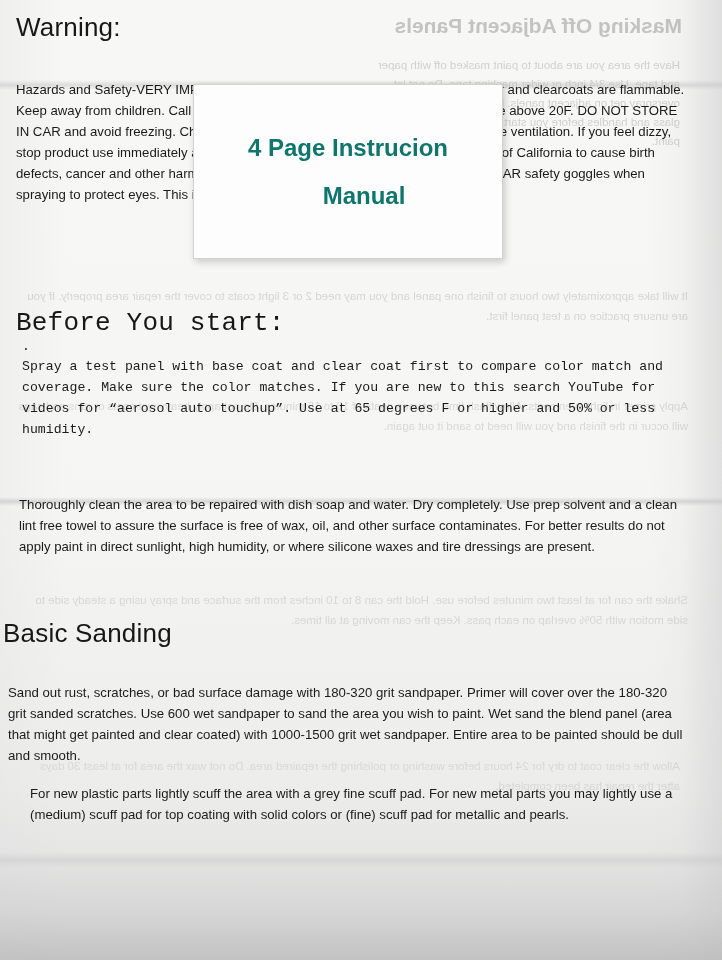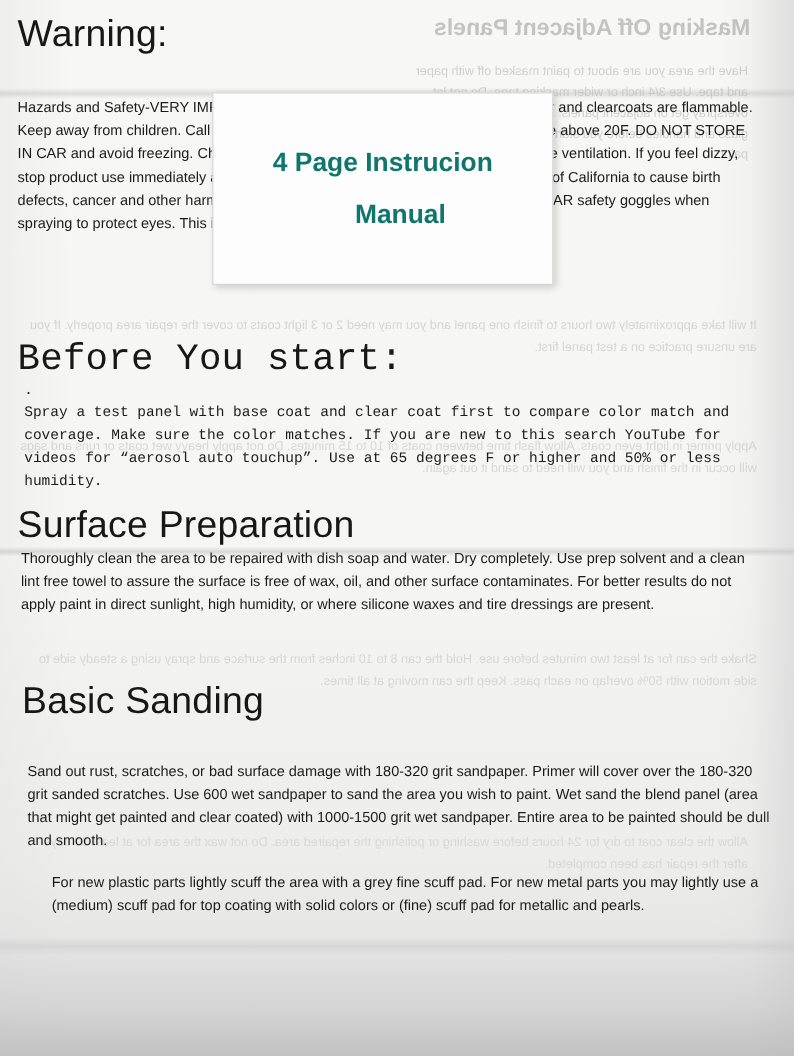--- a/index.html
+++ b/index.html
@@ -110,21 +110,21 @@
 
   
   .content {
     position: absolute;
     top: 0;
     left: 0;
     width: 722px;
   }
 
   h1.doc-heading {
-    font-size: 34px;
+    font-size: 26px;
     font-weight: 400;
     margin: 0;
     color: #171717;
     letter-spacing: 0.2px;
   }
   p.doc-body {
     font-size: 13.2px;
     line-height: 21px;
     margin: 0;
     color: #1b1b1b;
@@ -132,23 +132,23 @@
 
   
   #sec-warning { position: absolute; top: 12px; left: 16px; width: 690px; }
   #warning-body { margin-top: 36px; width: 676px; }
 
   #sec-before { position: absolute; top: 308px; left: 16px; width: 690px; font-family: Liberation Mono, monospace; }
   #before-dot { font-size: 13px; line-height: 10px; margin: 4px 0 0 6px; color:#1b1b1b;}
   #before-body { margin-top: 4px; width: 676px; margin-left: 6px; }
 
   #sec-surface { position: absolute; top: 458px; left: 16px; width: 690px; }
-  #surface-body { width: 676px; margin-left: 3px; }
-
-  #sec-sanding { position: absolute; top: 618px; left: 20px; width: 690px; }
+  #surface-body { margin-top: 36px; width: 676px; margin-left: 3px; }
+
+  #sec-sanding { position: absolute; top: 618px; left: 3px; width: 690px; }
   #sanding-body-1 { margin-top: 33px; width: 680px; margin-left: 5px; }
   #sanding-body-2 { margin-top: 17px; width: 660px; margin-left: 27px; }
 
   
   #cover-label {
     position: absolute;
     top: 84px;
     left: 193px;
     width: 308px;
     height: 173px;
@@ -209,21 +209,20 @@
       <p class="doc-body" id="warning-body">Hazards and Safety-VERY IMPORTANT! All aerosol touch-up paint including primer and clearcoats are flammable. Keep away from children. Call a physician IMMEDIATELY if swallowed. Do not store above 20F. DO NOT STORE IN CAR and avoid freezing. Check local laws for proper disposal. Use with adequate ventilation. If you feel dizzy, stop product use immediately and call physician. This product is known in the state of California to cause birth defects, cancer and other harm. WEAR an approved active paint respirator and WEAR safety goggles when spraying to protect eyes. This includes the primer, paint and clearcoat.</p>
     </section>
 
     <section id="sec-before">
       <h1 class="doc-heading">Before You start:</h1>
       <p class="doc-body" id="before-dot">.</p>
       <p class="doc-body" id="before-body">Spray a test panel with base coat and clear coat first to compare color match and coverage. Make sure the color matches.  If you are new to this search YouTube for videos for “aerosol auto touchup”.  Use at 65 degrees F or higher and 50% or less humidity.</p>
     </section>
 
     <section id="sec-surface">
-      <h1 class="doc-heading">Surface Preparation</h1>
       <p class="doc-body" id="surface-body">Thoroughly clean the area to be repaired with dish soap and water.  Dry completely. Use prep solvent and a clean lint free towel to assure the surface is free of wax, oil, and other surface contaminates. For better results do not apply paint in direct sunlight, high humidity, or where silicone waxes and tire dressings are present.</p>
     </section>
 
     <section id="sec-sanding">
       <h1 class="doc-heading">Basic Sanding</h1>
       <p class="doc-body" id="sanding-body-1">Sand out rust, scratches, or bad surface damage with 180-320 grit sandpaper. Primer will cover over the 180-320 grit sanded scratches. Use 600 wet sandpaper to sand the area you wish to paint. Wet sand the blend panel (area that might get painted and clear coated) with 1000-1500 grit wet sandpaper. Entire area to be painted should be dull and smooth.</p>
       <p class="doc-body" id="sanding-body-2">For new plastic parts lightly scuff the area with a grey fine scuff pad. For new metal parts you may lightly use a (medium) scuff pad for top coating with solid colors or (fine) scuff pad for metallic and pearls.</p>
     </section>
 
   </div>

